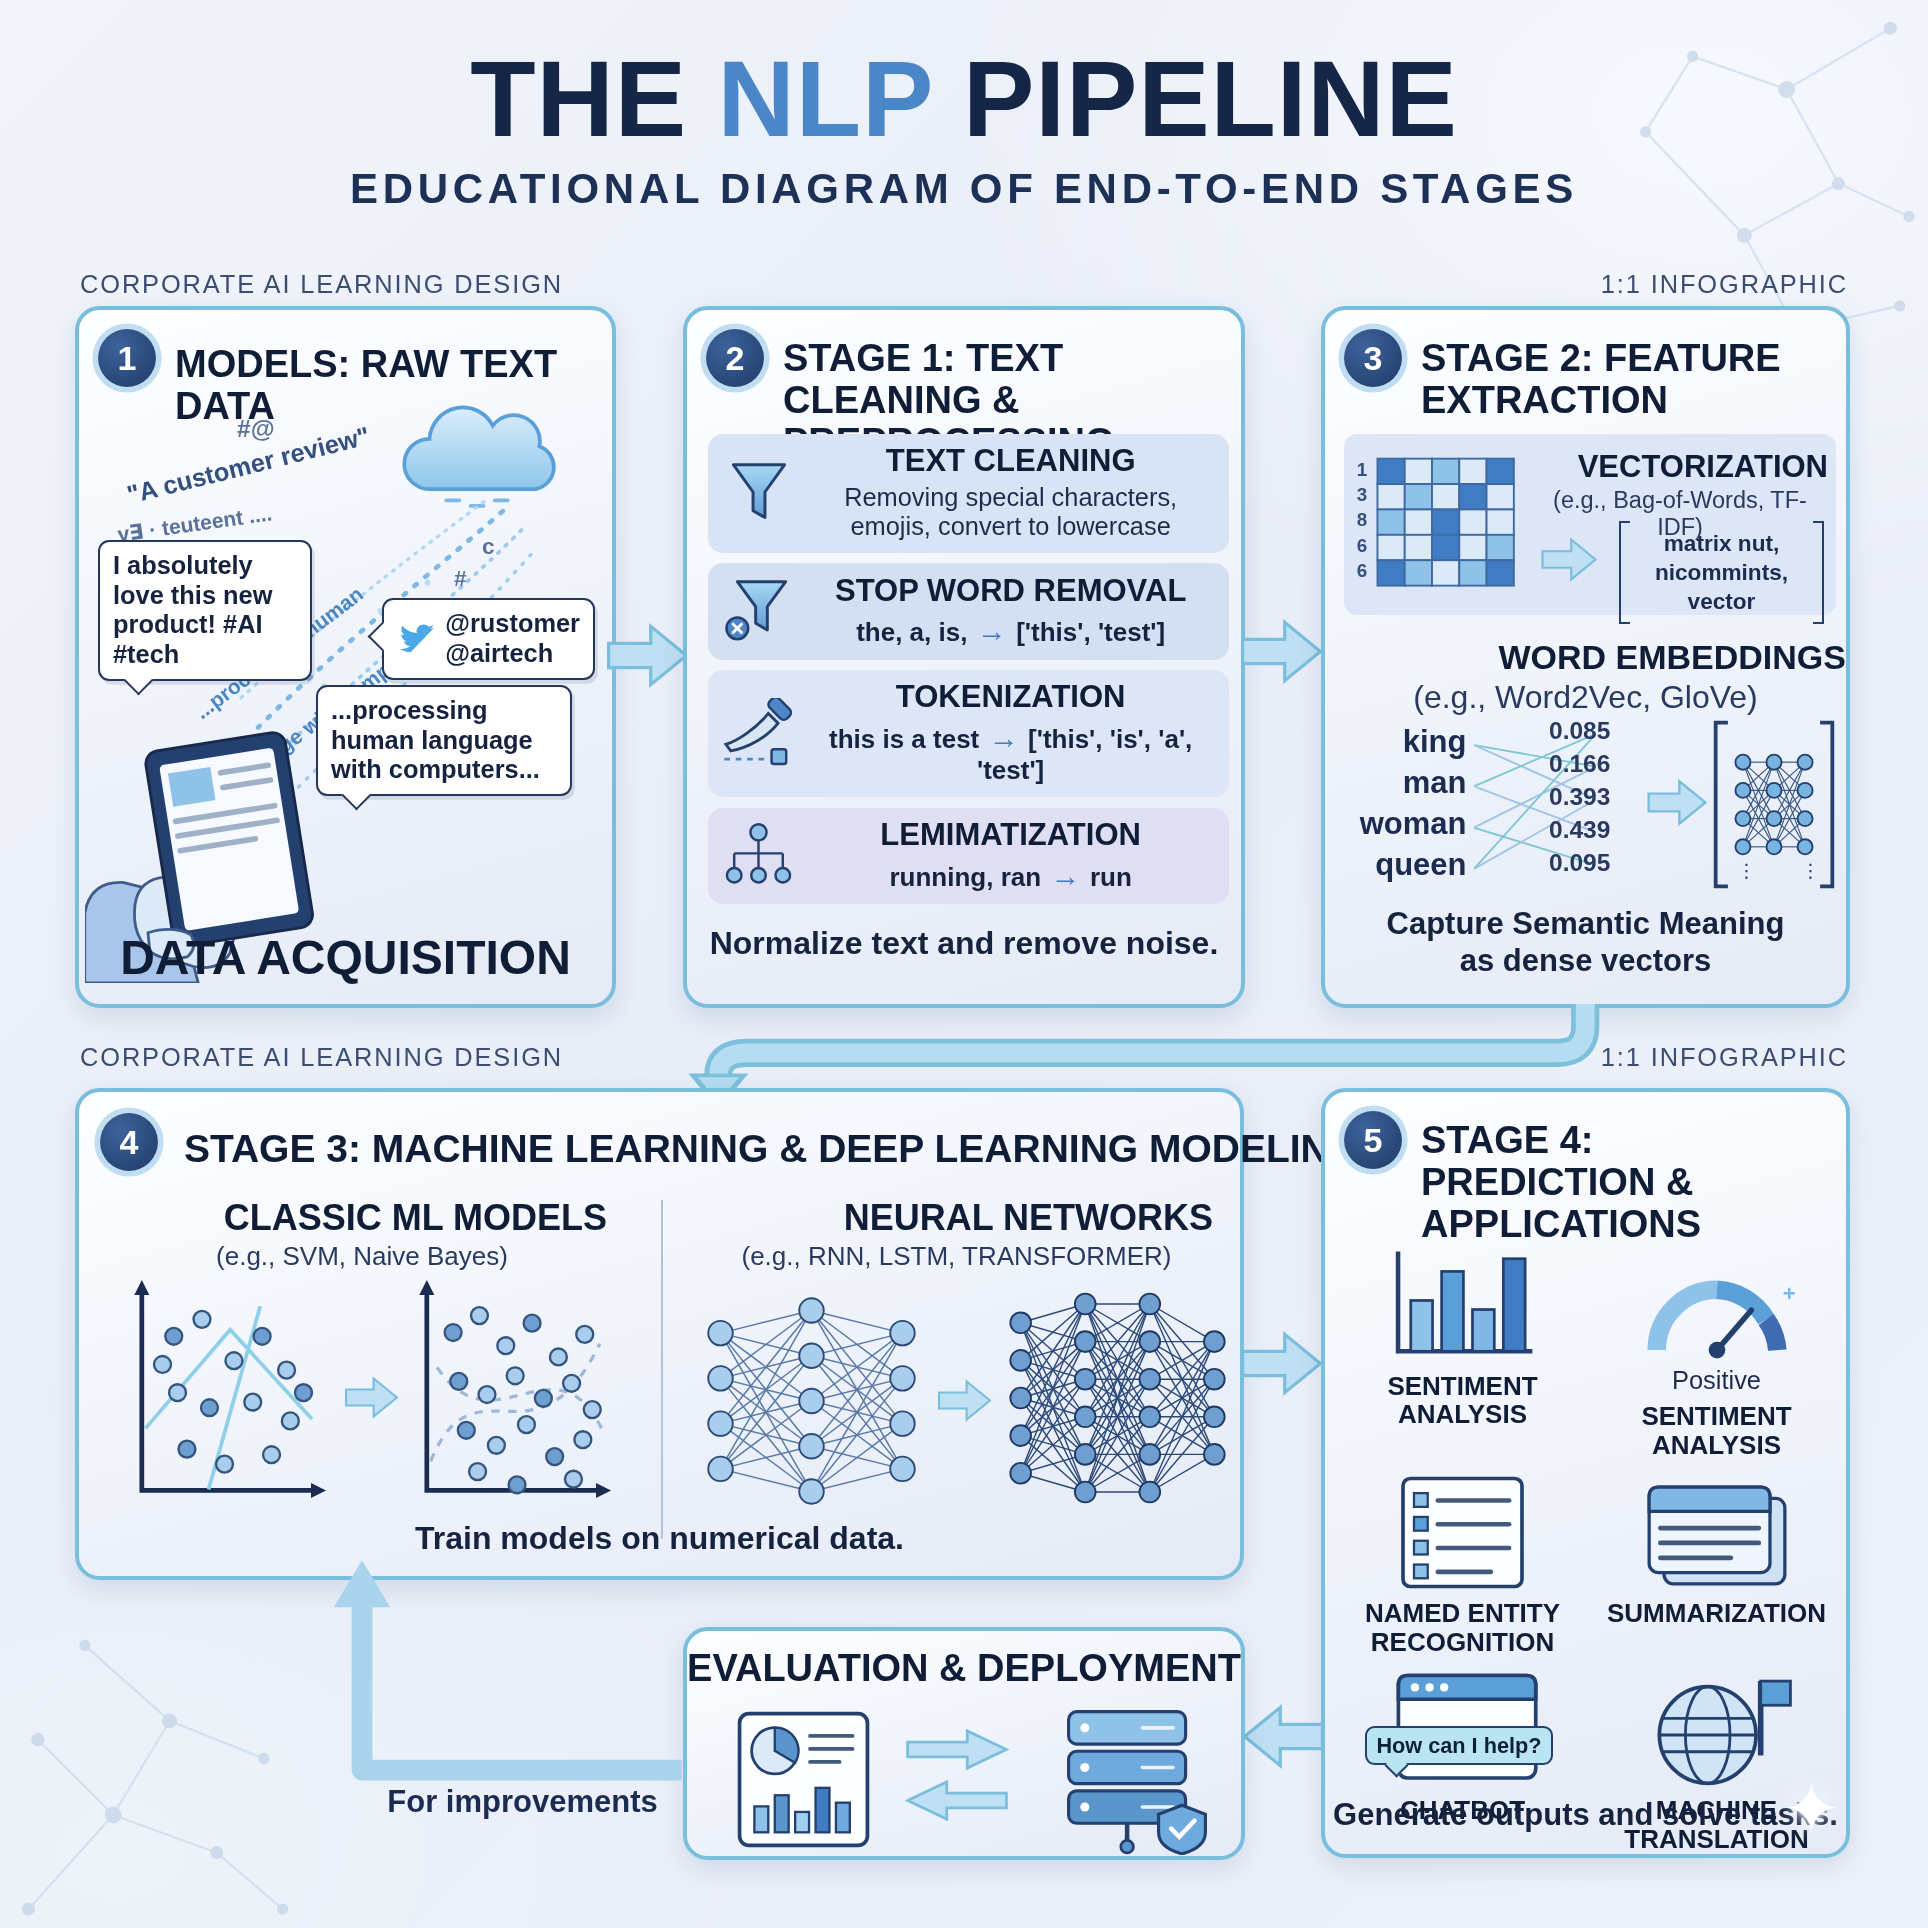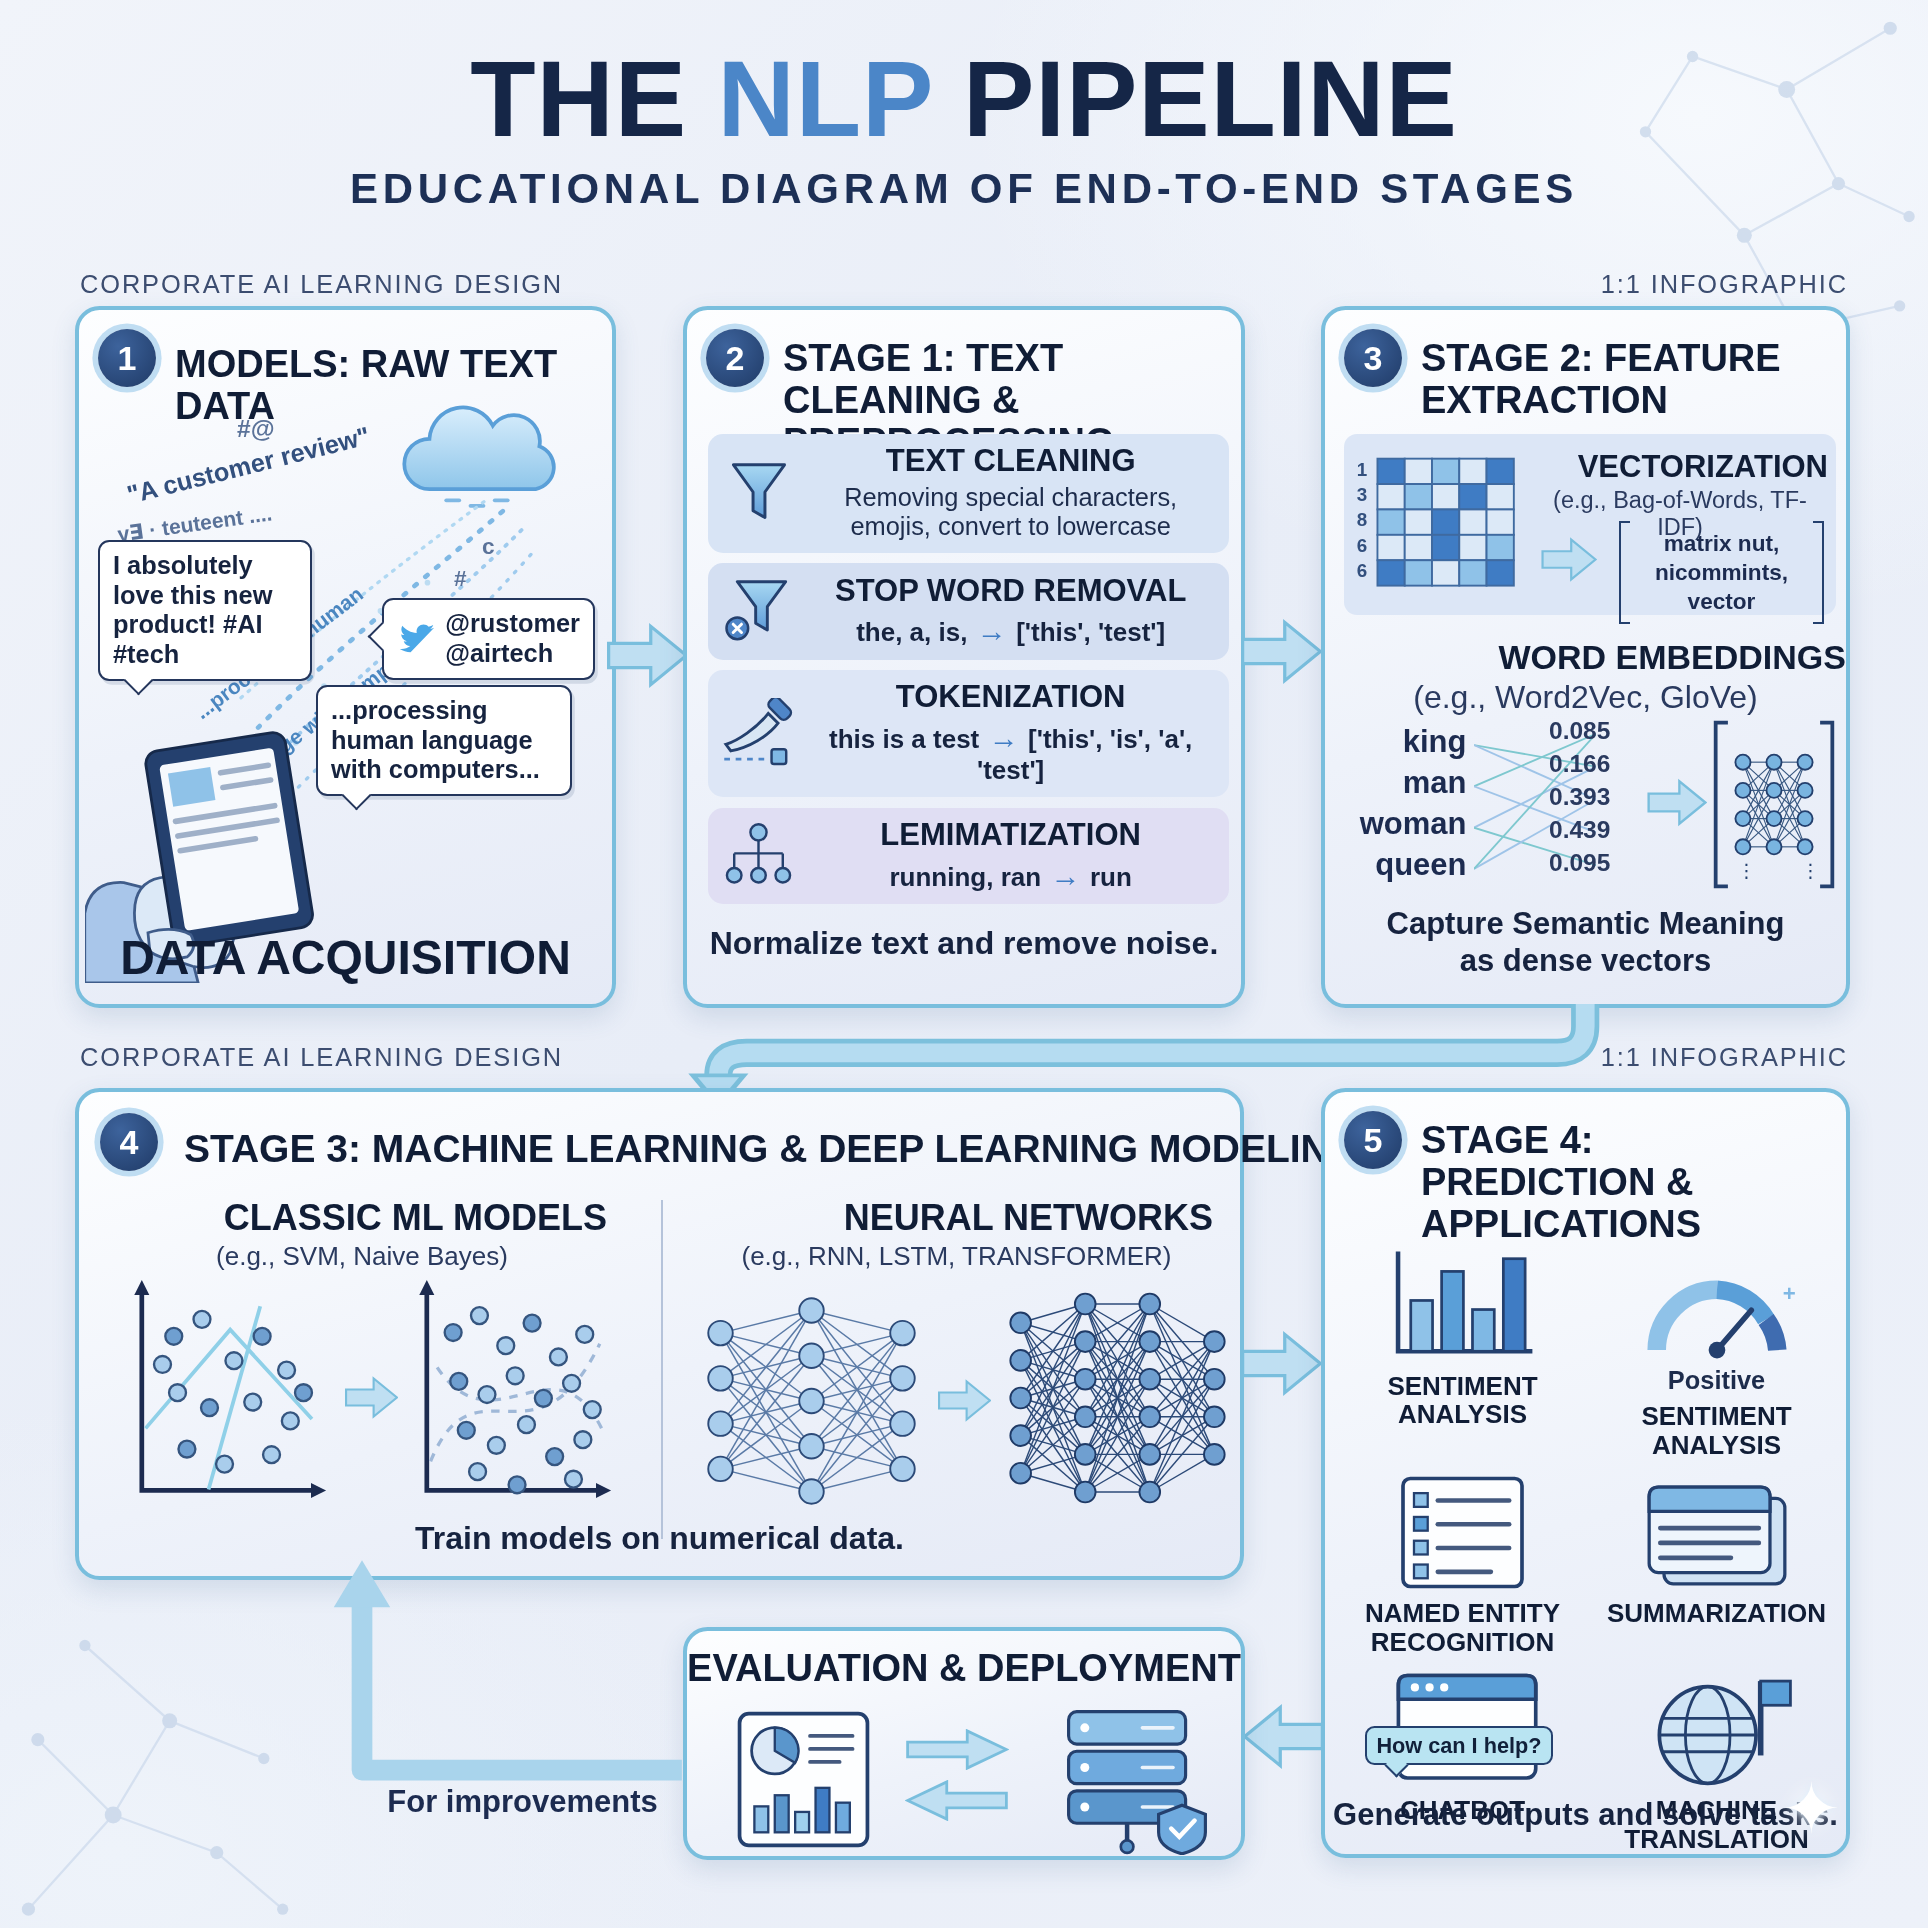--- a/index.html
+++ b/index.html
@@ -49,21 +49,21 @@
   .bracket:before{content:"";position:absolute;left:0;top:0;bottom:0;width:9.4px;
     border:2.8px solid #24406e;border-right:none;}
   .bracket:after{content:"";position:absolute;right:0;top:0;bottom:0;width:9.4px;
     border:2.8px solid #24406e;border-left:none;}
   .words div{height:41px;font-size:31px;font-weight:600;color:#1c2b50;text-align:right;}
   .vals div{height:33px;font-size:24.5px;font-weight:600;color:#2a3a5f;}
   .appgrid{position:absolute;display:grid;grid-template-columns:1fr 1fr;column-gap:13px;row-gap:11.3px;}
   .cell{display:flex;flex-direction:column;align-items:center;}
   .iconbox{position:relative;height:121px;display:flex;align-items:flex-end;justify-content:center;}
   .app-label{font-size:26px;font-weight:800;text-align:center;line-height:1.1;color:#101d36;margin-top:7.5px;}
-  .app-sub{font-size:25.4px;font-weight:700;color:#1d2c4c;margin-top:1.9px;}
+  .app-sub{font-size:25.4px;font-weight:400;color:#1d2c4c;margin-top:1.9px;}
   .chat-bubble{position:absolute;left:-15px;top:58px;background:#b9e4f2;border:2.8px solid #24406e;
     border-radius:9.4px;padding:4.7px 9.4px;font-size:21.7px;font-weight:700;color:#11203a;white-space:nowrap;}
   .chat-bubble:after{content:"";position:absolute;bottom:-10.4px;left:21px;width:15px;height:15px;background:#b9e4f2;
     border-right:2.8px solid #24406e;border-bottom:2.8px solid #24406e;transform:rotate(45deg);}
   .sparkle{position:absolute;font-size:70px;color:#ffffff;text-shadow:0 0 21px rgba(255,255,255,.95),0 0 7.5px #cfe6f8;}
 </style>
 </head>
 <body>
 
 <div class="canvas">

